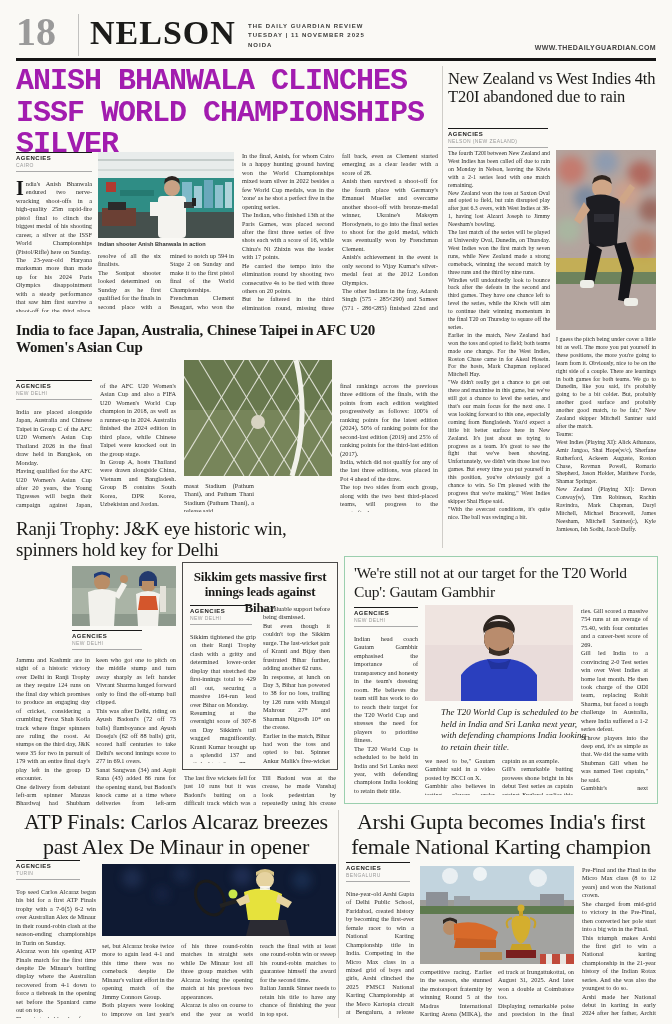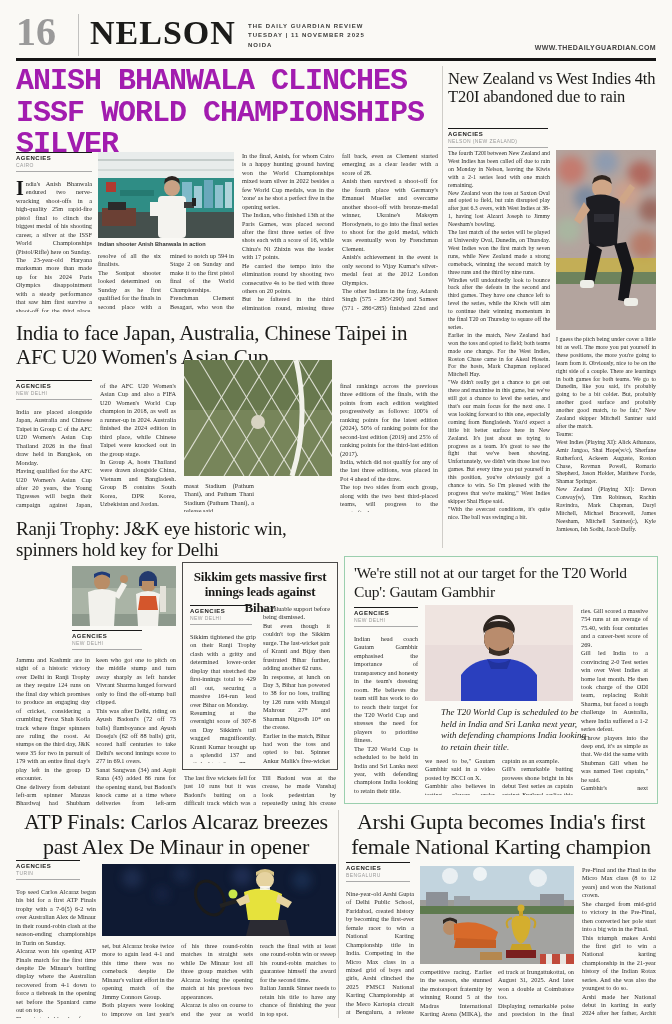--- a/index.html
+++ b/index.html
@@ -12,21 +12,21 @@
   .mast-section{font-family:"Liberation Serif",serif;font-weight:700;font-size:34px;letter-spacing:1px;color:#1c1c1a;line-height:1;}
   .mast-pub{font-family:"Liberation Sans",sans-serif;font-weight:700;font-size:6px;letter-spacing:1px;color:#3a3a38;line-height:1.55;}
   .mast-web{font-family:"Liberation Sans",sans-serif;font-weight:700;font-size:7px;letter-spacing:.4px;color:#444;}
   .rule-thick{height:3px;background:#151515;}
   .vrule{width:1px;background:#cfcdc8;}
   
   .hl-main{font-family:Liberation Mono, monospace;font-weight:700;font-size:30px;line-height:1.05;
            letter-spacing:-1px;color:#a21caf;}
   .hl-serif{font-family:"Liberation Serif",serif;font-weight:400;color:#1b1b19;letter-spacing:-.2px;line-height:1.12;}
   .hl-nz{font-size:16.5px;}
-  .hl-afc{font-size:21px;}
+  .hl-afc{font-size:15px;font-weight:bold;}
   .hl-ranji{font-size:19px;}
   .hl-sikkim{font-size:13px;font-weight:700;line-height:1.18;}
   .hl-gambhir{font-size:15.5px;line-height:1.2;}
   .hl-bottom{font-size:22px;text-align:center;}
   
   .byline{border-top:1.5px solid #1a1a1a;border-bottom:.5px solid #aaa;padding:2px 0 3px 0;}
   .by-agency{display:block;font-family:"Liberation Sans",sans-serif;font-weight:700;font-size:6px;letter-spacing:.5px;color:#222;}
   .by-city{display:block;font-family:"Liberation Sans",sans-serif;font-size:5px;letter-spacing:.4px;color:#999;margin-top:1px;text-transform:uppercase;}
   
   .coltext{font-size:6.3px;line-height:1.34;text-align:justify;white-space:pre-line;overflow:hidden;color:#2b2b29;}
@@ -36,21 +36,21 @@
   .gb-caption{font-style:italic;font-size:9px;line-height:1.3;color:#22221f;}
   .photo{display:block;}
   .box-plain{border:1px solid #4a4a48;background:#faf9f5;}
   .box-green{border:1.5px solid #9bcfae;background:#fbfaf6;}
 </style>
 </head>
 <body>
 
 <div class="page">
 
-  <div class="abs" style="left:16px;top:12px;"><span class="pgnum">16</span></div>
+  <div class="abs" style="left:16px;top:12px;"><span class="pgnum">18</span></div>
   <div class="abs mast-vline" style="left:78px;top:14px;height:42px;"></div>
   <div class="abs" style="left:90px;top:16px;"><span class="mast-section">NELSON</span></div>
   <div class="abs mast-pub" style="left:248px;top:22px;">
     <div>THE DAILY GUARDIAN REVIEW</div>
     <div>TUESDAY | 11 NOVEMBER 2025</div>
     <div>NOIDA</div>
   </div>
   <div class="abs mast-web" style="right:16px;top:44px;"><span>WWW.THEDAILYGUARDIAN.COM</span></div>
   <div class="abs rule-thick" style="left:16px;top:58px;width:640px;"></div>
 

